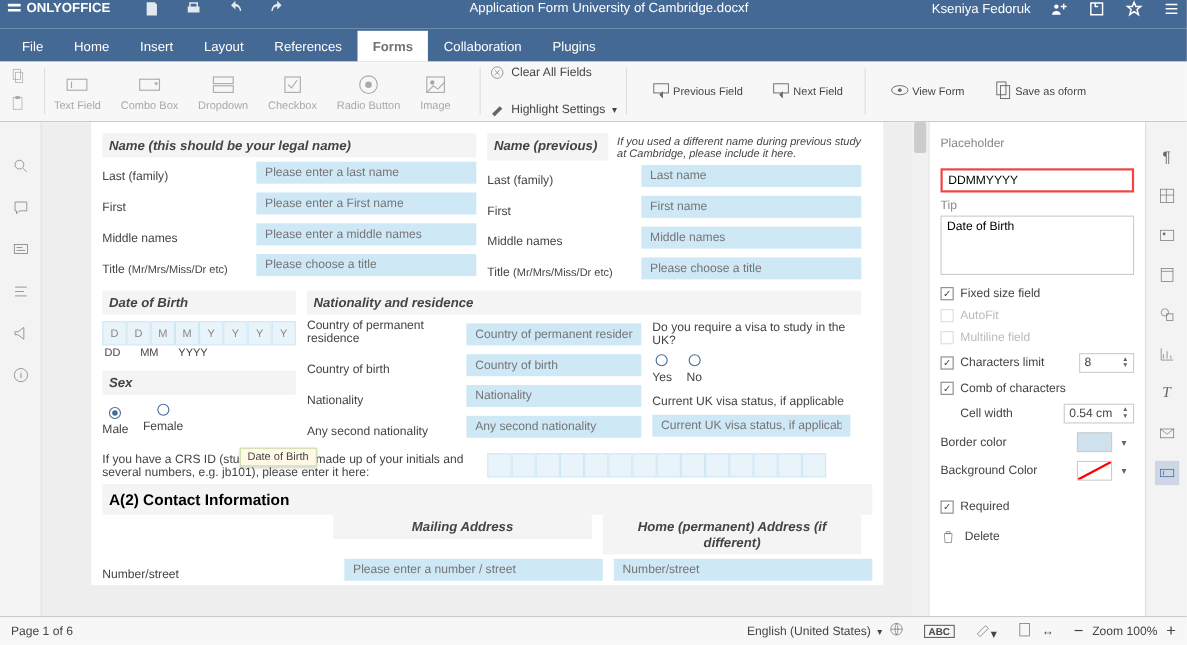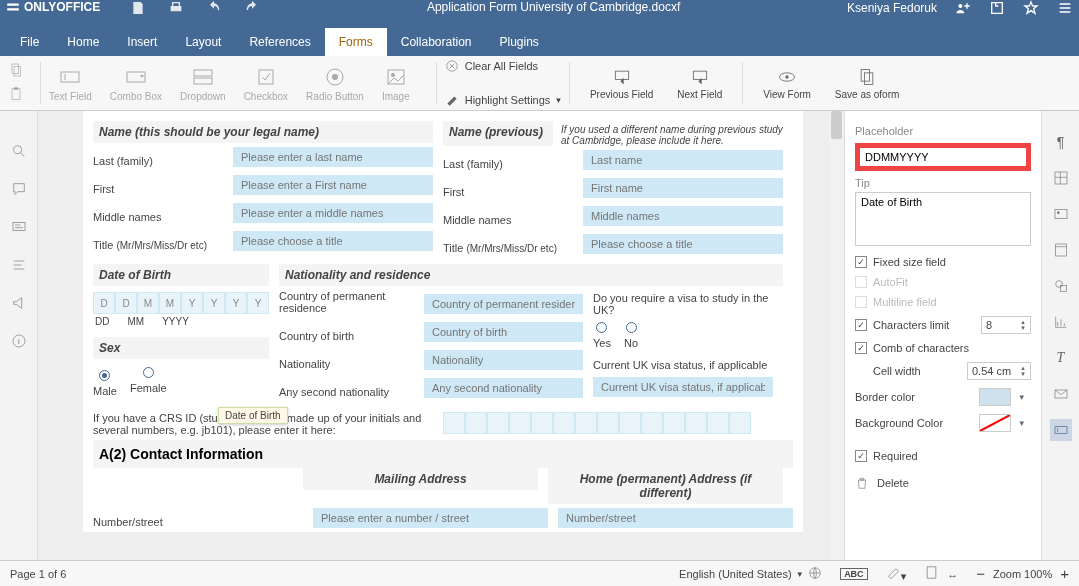--- a/index.html
+++ b/index.html
@@ -8,32 +8,32 @@
 .titlebar .logo { font-weight:bold; font-size:12px; display:flex; align-items:center; gap:4px; }
 .titlebar .logo svg { width:14px; height:14px; }
 .titlebar .qat { display:flex; gap:22px; margin-left:30px; align-items:center; }
 .titlebar .qat span { opacity:.85; display:inline-flex; }
 .titlebar .doc-title { flex:1; text-align:center; font-size:12px; }
 .titlebar .user { display:flex; align-items:center; gap:18px; font-size:12px; }
 .titlebar .user span { display:inline-flex; }
 
 .menubar { height:30px; background:#446995; display:flex; align-items:flex-end; color:#fff; padding:0 6px; }
 .menubar .tab { padding:7px 14px; font-size:12px; cursor:pointer; }
-.menubar .tab.active { background:#fff; color:#a16207; }
+.menubar .tab.active { background:#fff; color:#737373;font-weight:bold; }
 .menubar .tab.file { font-weight:normal; }
 
 .ribbon { height:55px; background:#f7f7f7; border-bottom:1px solid #cbcbcb; display:flex; align-items:center; padding:0 8px; }
 .rgroup { display:flex; flex-direction:column; align-items:center; margin-right:18px; color:#a9a9a9; }
 .rgroup svg { width:24px; height:24px; margin-bottom:2px; }
 .rgroup .lbl { font-size:10px; }
 .vsep { width:1px; height:42px; background:#ddd; margin:0 8px; }
 .ribbon .rrow { display:flex; flex-direction:column; gap:20px; }
 .ribbon .litem { display:flex; align-items:center; gap:6px; font-size:11px; color:#444; cursor:pointer; }
 .ribbon .litem svg { width:14px; height:14px; }
-.rnav { display:flex; flex-direction:column; align-items:center; margin:0 12px; color:#444; }
+.rnav { display:flex; flex-direction:row; align-items:center; margin:0 12px; color:#444; }
 .rnav .lbl { font-size:10px; }
 .rnav svg { width:22px; height:20px; margin-bottom:2px; }
 .clipcol { display:flex; flex-direction:column; gap:6px; margin-right:8px; align-items:center; }
 .clipcol svg { width:16px; height:16px; }
 
 .main { display:flex; height:449px; }
 .lside { width:38px; background:#f3f3f3; border-right:1px solid #ddd; display:flex; flex-direction:column; align-items:center; padding-top:32px; gap:22px; }
 .lside span { display:inline-flex; }
 .doc { flex:1; position:relative; background:#eee; overflow:hidden; }
 .page { position:absolute; left:45px; top:0; width:720px; background:#fff; padding:10px 10px 0 10px; }
@@ -51,21 +51,21 @@
 .under { display:flex; gap:18px; font-size:10px; padding-left:2px; margin-top:2px; }
 .radio { display:inline-flex; align-items:center; gap:4px; margin-right:10px;flex-direction:column; }
 .radio .c { width:11px; height:11px; border:1px solid #446995; border-radius:50%; display:inline-flex; align-items:center; justify-content:center; }
 .radio .c.sel::after { content:""; width:5px; height:5px; background:#446995; border-radius:50%; }
 .tooltip { position:absolute; background:#fff8e6; border:1px solid #cda; padding:2px 6px; font-size:10px; left:180px; top:296px; box-shadow:0 1px 3px rgba(0,0,0,.2); z-index:5; }
 .scroll-v { position:absolute; right:0; top:0; width:15px; height:100%; background:#f1f1f1; }
 .scroll-v .thumb { position:absolute; left:2px; top:0; width:11px; height:28px; background:#ccc; border-radius:2px; }
 
 .rpanel { width:197px; border-left:1px solid #ddd; background:#fff; padding:8px 10px; overflow:hidden; font-size:11px; }
 .rpanel .flab { color:#888; margin-top:6px; }
-.rpanel input[type=text] { width:100%; border:5px solid #ef4444; padding:3px 5px; margin-top:6px; font-size:11px; }
+.rpanel input[type=text] { width:100%; border:2px solid #ef4444; padding:3px 5px; margin-top:16px; font-size:11px; }
 .rpanel textarea { width:100%; height:54px; border:1px solid #ccc; padding:3px 5px; margin-top:3px; font-size:11px; resize:none; }
 .rpanel .chk { display:flex; align-items:center; gap:6px; margin-top:8px; }
 .rpanel .chk.dis { color:#bbb; }
 .rpanel .chk .box { width:12px; height:12px; border:1px solid #888; display:inline-flex; align-items:center; justify-content:center; font-size:9px; }
 .rpanel .chk.dis .box { border-color:#ddd; }
 .rpanel .sp { width:50px; border:1px solid #ccc; padding:2px 4px; margin-left:auto; display:flex; align-items:center; justify-content:space-between; font-size:11px; }
 .rpanel .colorsw { width:32px; height:18px; border:1px solid #ccc; margin-left:auto; display:flex; align-items:center; justify-content:center; position:relative; }
 .rpanel .colorsw::after { content:"▾"; position:absolute; right:-14px; font-size:9px; color:#666; }
 .rpanel .delrow { display:flex; align-items:center; gap:8px; margin-top:14px; cursor:pointer; }
 

